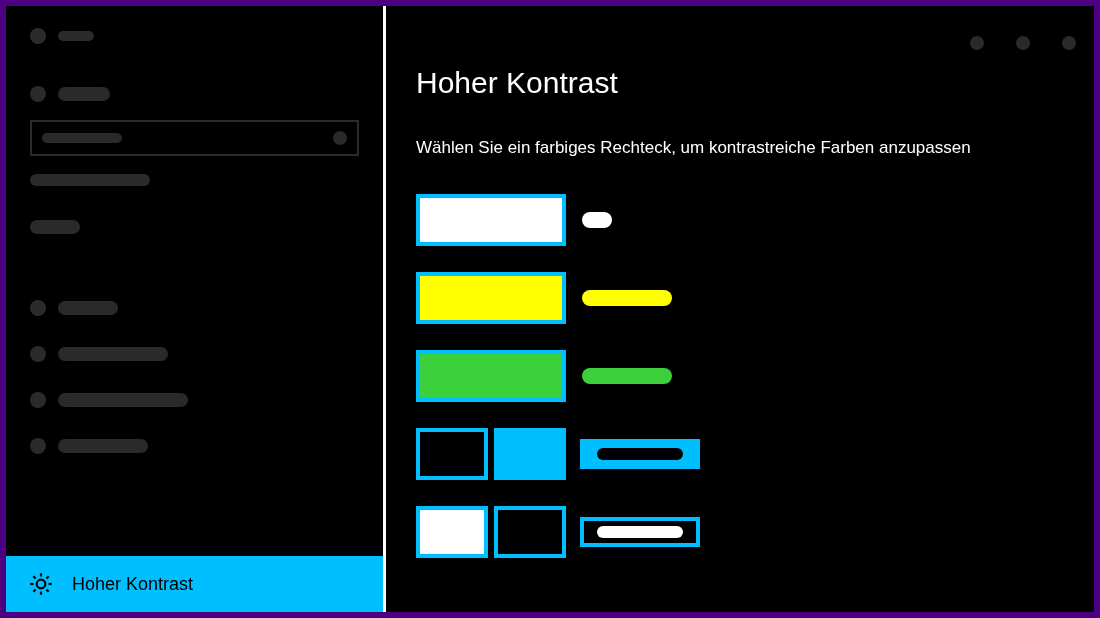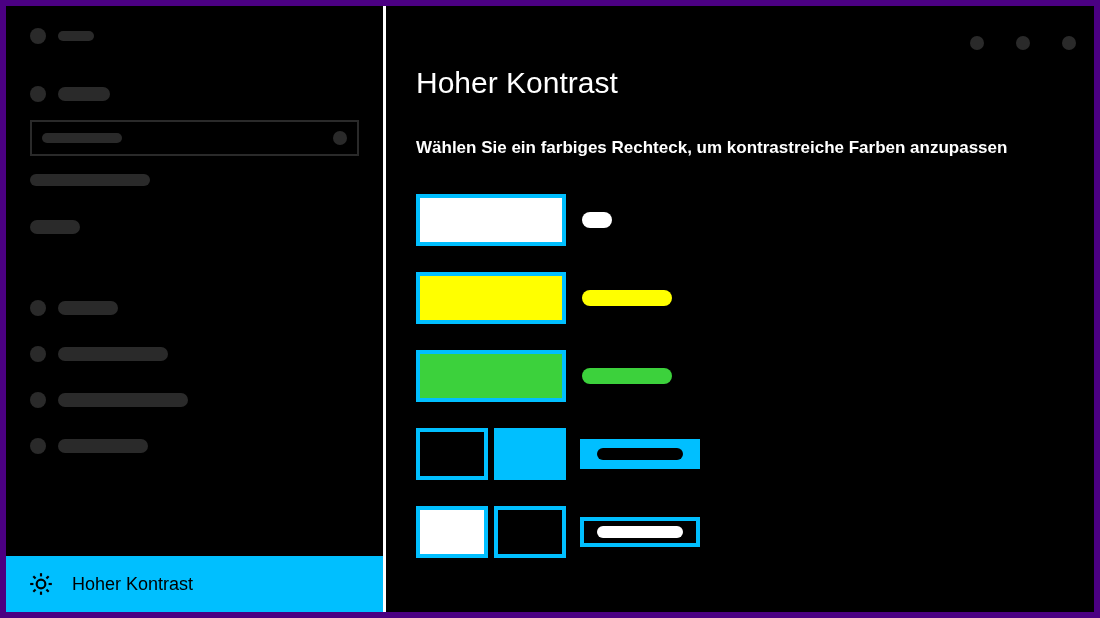--- a/index.html
+++ b/index.html
@@ -39,21 +39,21 @@
     width: 14px; height: 14px; border-radius: 50%;
     background: #2a2a2a;
   }
   .page-title {
     font-size: 30px;
     font-weight: 400;
     margin-bottom: 38px;
   }
   .subtitle {
     font-size: 17px;
-    font-weight: 700;
+    font-weight: 400;
     margin-bottom: 36px;
   }
   .swatch-list {
     display: flex;
     flex-direction: column;
     gap: 26px;
   }
   .swatch-row {
     display: flex;
     align-items: center;

